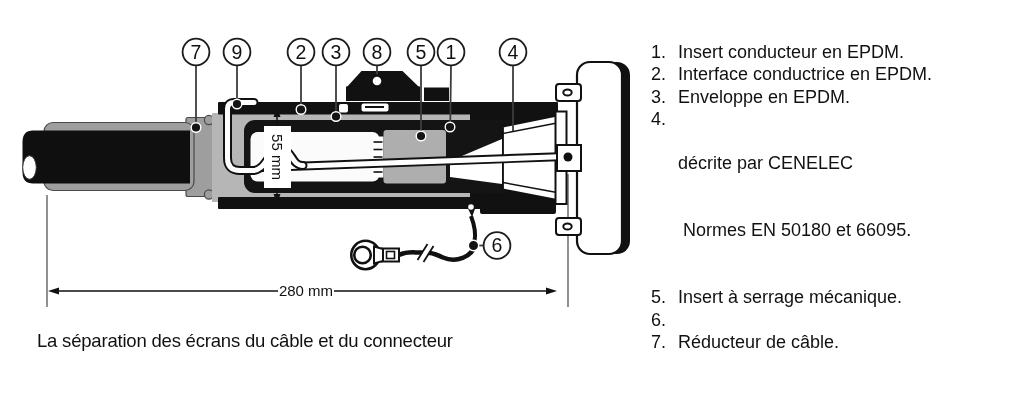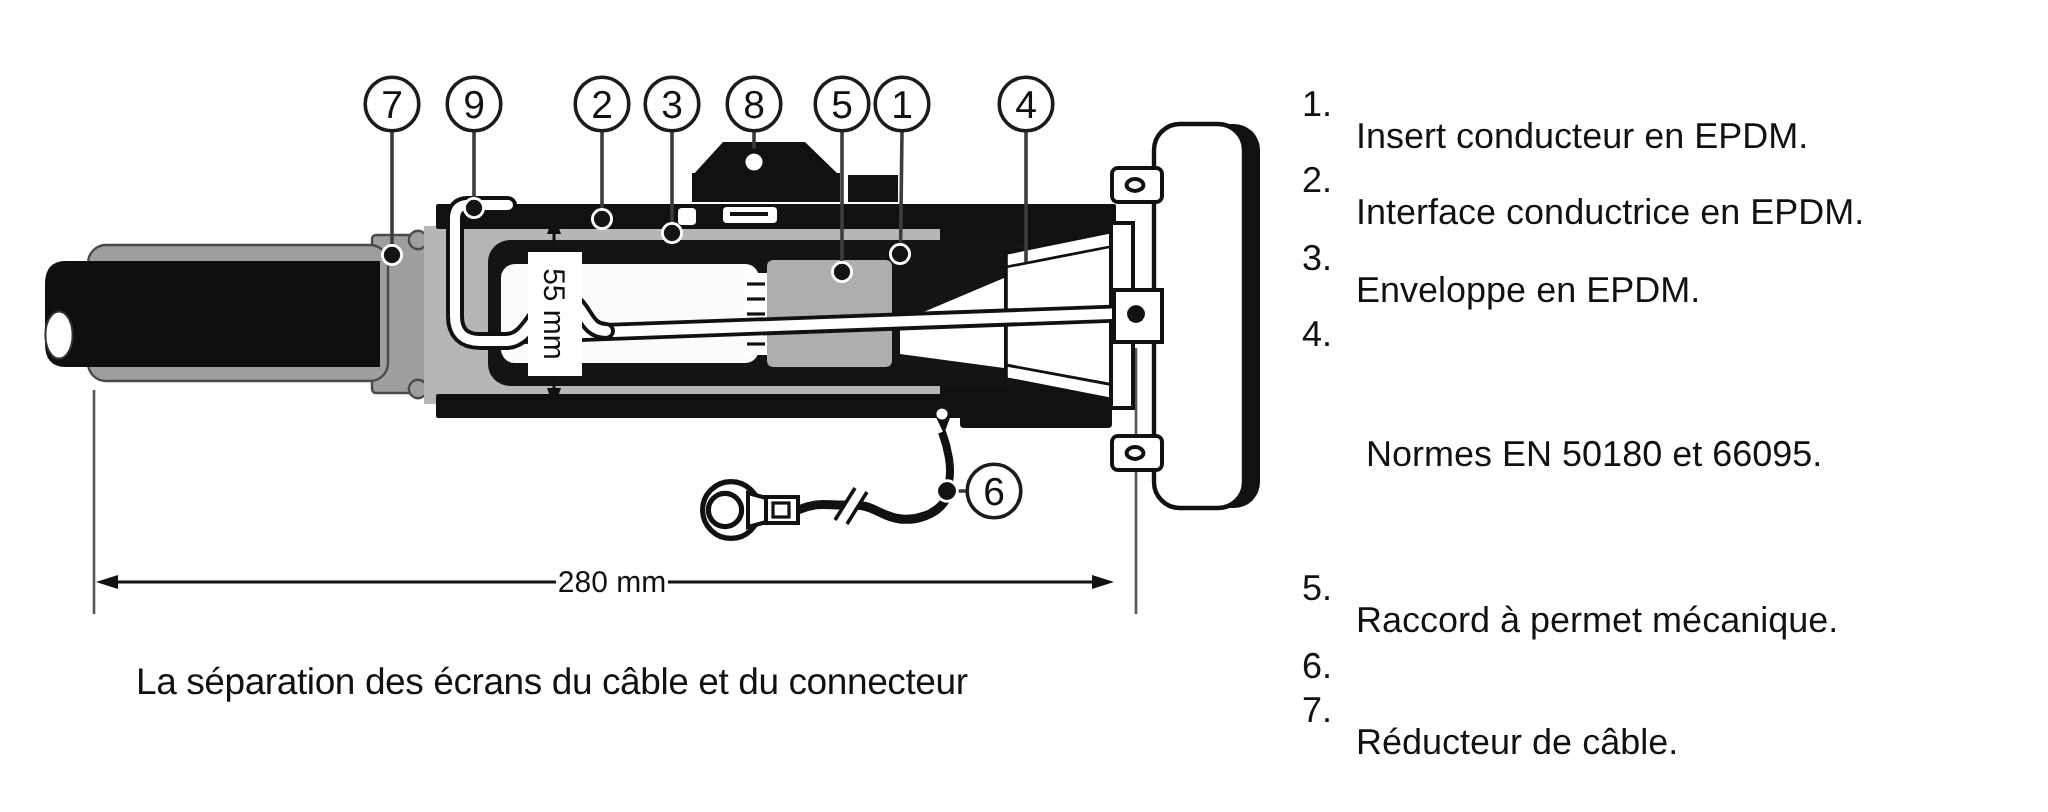--- a/index.html
+++ b/index.html
@@ -2,23 +2,23 @@
 <html><head>
 <meta charset="utf-8">
 <style>
   html,body{margin:0;padding:0;background:#ffffff;}
   #stage{position:relative;width:1024px;height:406px;background:#ffffff;overflow:hidden;
          font-family:"Liberation Sans", sans-serif;color:#111;}
   #diagram-svg{position:absolute;left:0;top:0;}
   #legend{position:absolute;left:651px;top:41px;width:366px;font-size:18px;line-height:22.3px;}
   .legend-item{display:flex;}
   .legend-num{width:27px;flex:0 0 27px;}
-  .legend-txt{white-space:pre-wrap;margin-top:16px;}
+  .legend-txt{white-space:pre-wrap;}
   #caption{position:absolute;left:37px;top:329px;font-size:18.5px;line-height:24.5px;
-           letter-spacing:-0.2px;margin-left:31px;}
+           letter-spacing:-0.2px;}
   svg text{font-family:"Liberation Sans", sans-serif;}
   .callout-num{font-size:19.5px;fill:#111;}
   .dim-label{font-size:15px;fill:#111;}
 </style>
 </head>
 <body>
 
 <div id="stage">
 
   <svg id="diagram-svg" width="650" height="330" viewBox="0 0 650 330">
@@ -205,26 +205,27 @@
       <span class="legend-num">2.</span>
       <span class="legend-txt">Interface conductrice en EPDM.</span>
     </div>
     <div class="legend-item">
       <span class="legend-num">3.</span>
       <span class="legend-txt">Enveloppe en EPDM.</span>
     </div>
     <div class="legend-item">
       <span class="legend-num">4.</span>
       <span class="legend-txt">
+        <div>décrite par CENELEC</div>
         <div> Normes EN 50180 et 66095.</div>
       </span>
     </div>
     <div class="legend-item">
       <span class="legend-num">5.</span>
-      <span class="legend-txt">Raccord à permet mécanique.</span>
+      <span class="legend-txt">Insert à serrage mécanique.</span>
     </div>
     <div class="legend-item">
       <span class="legend-num">6.</span>
     </div>
     <div class="legend-item">
       <span class="legend-num">7.</span>
       <span class="legend-txt">Réducteur de câble.</span>
     </div>
 
   </div>

